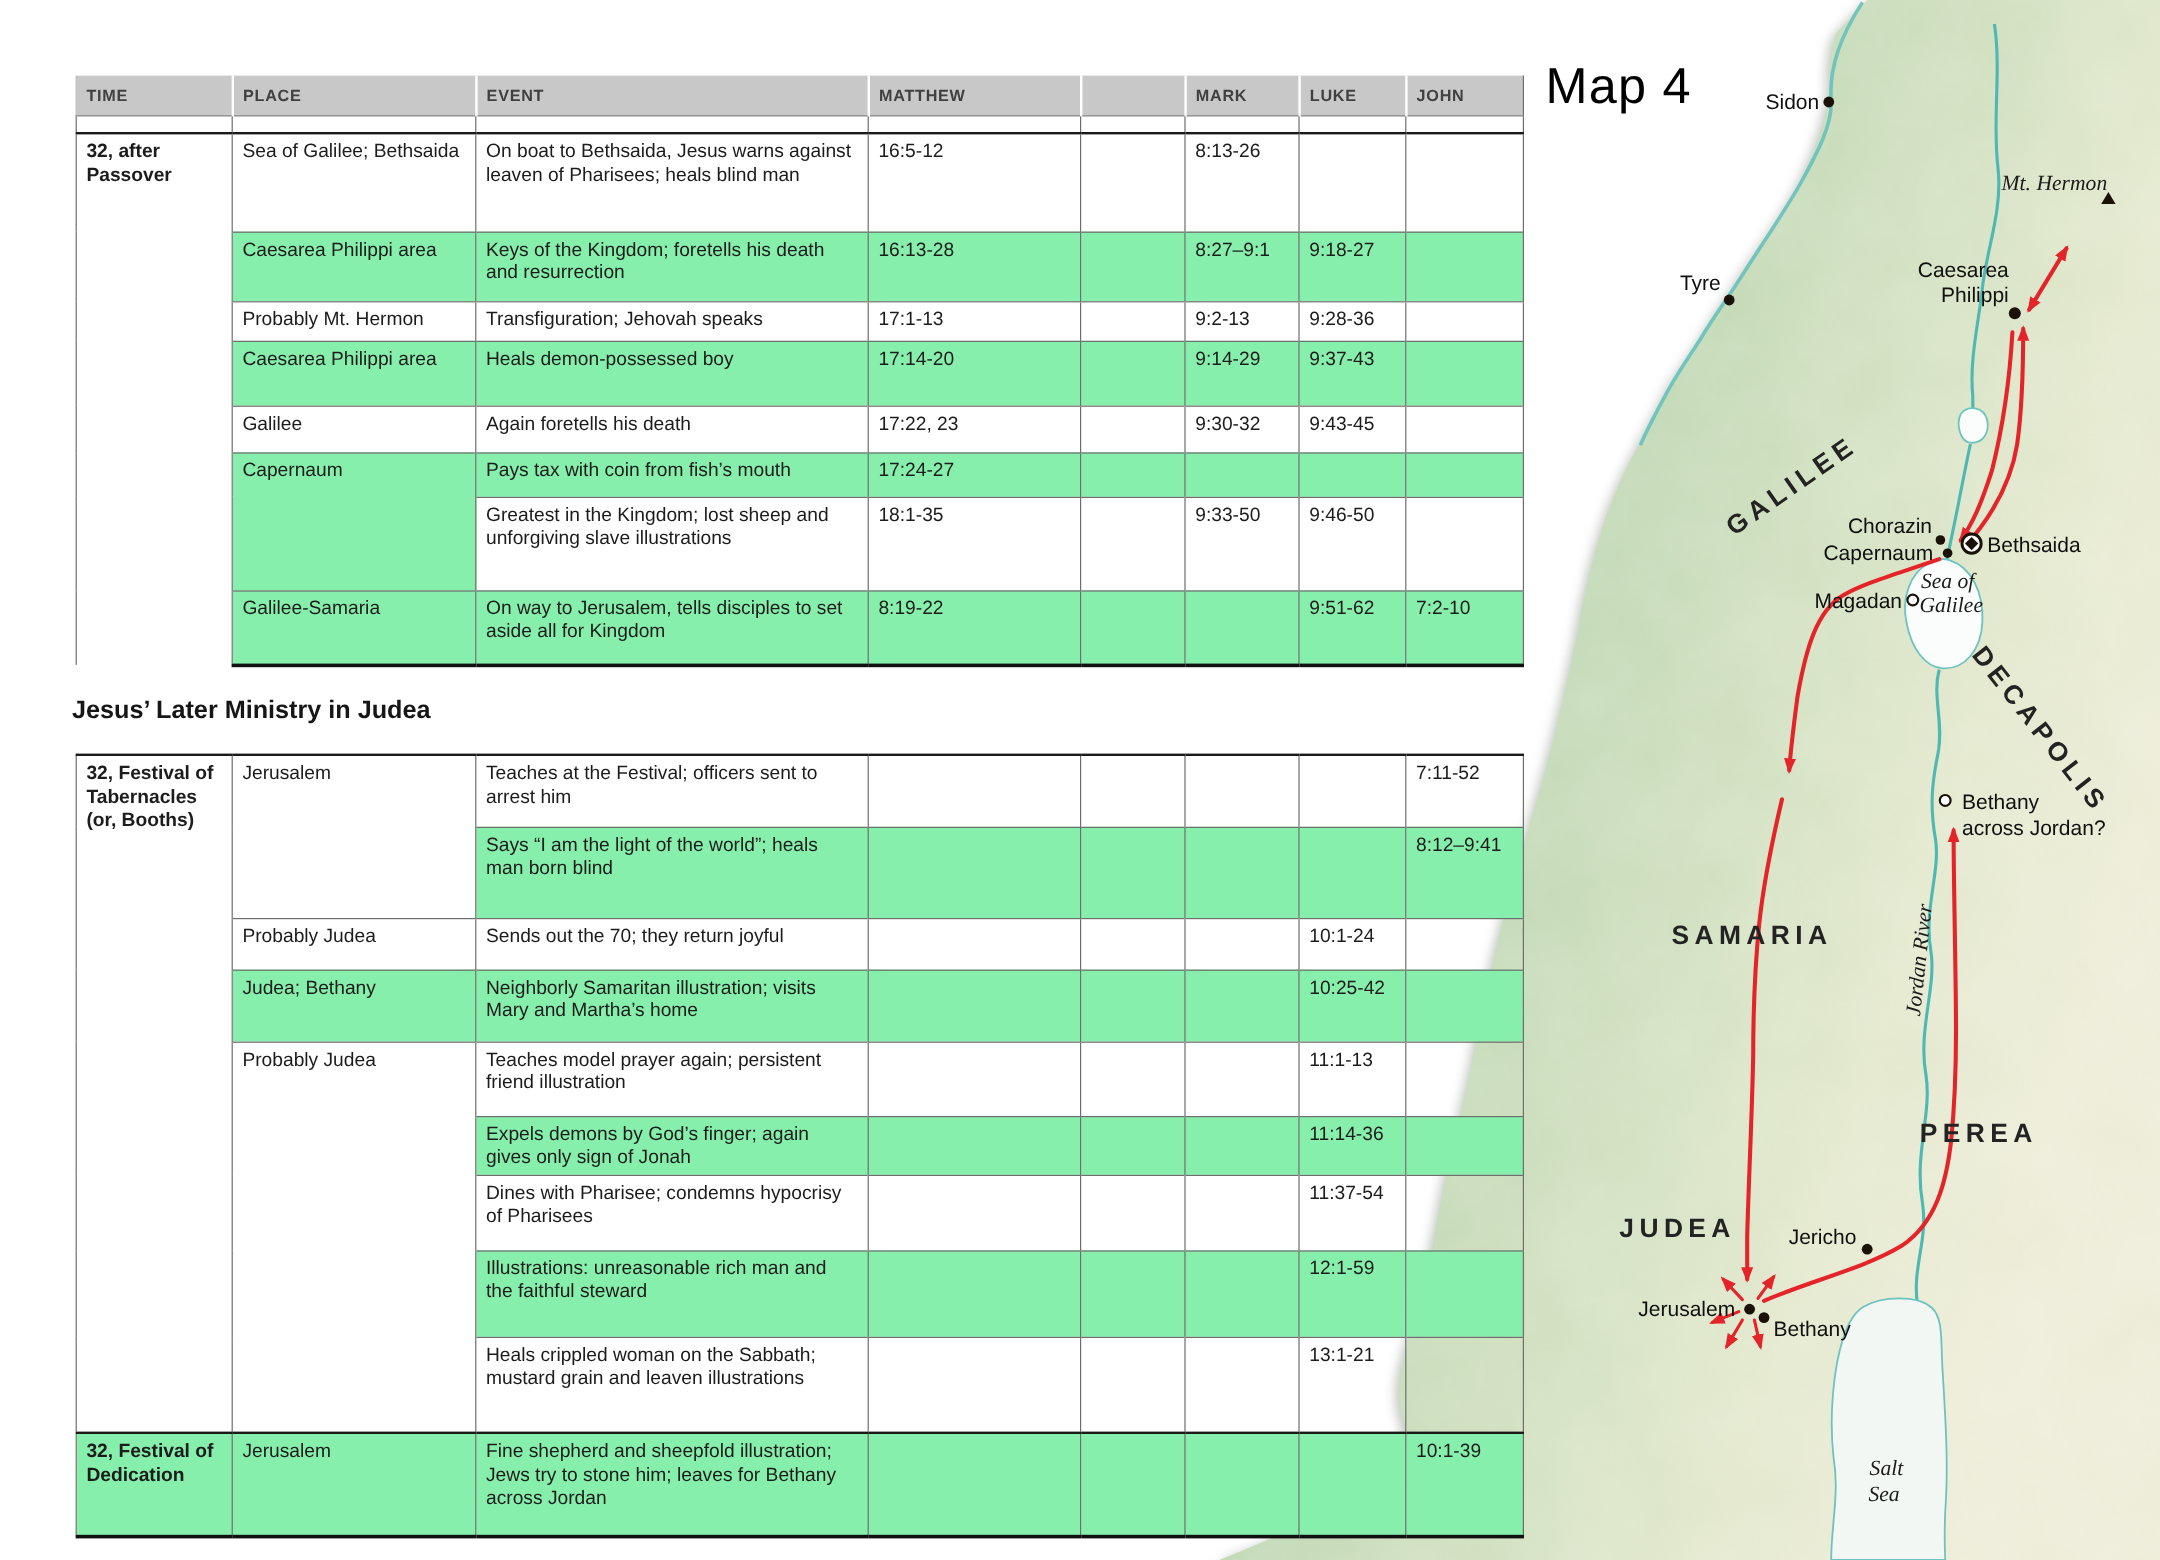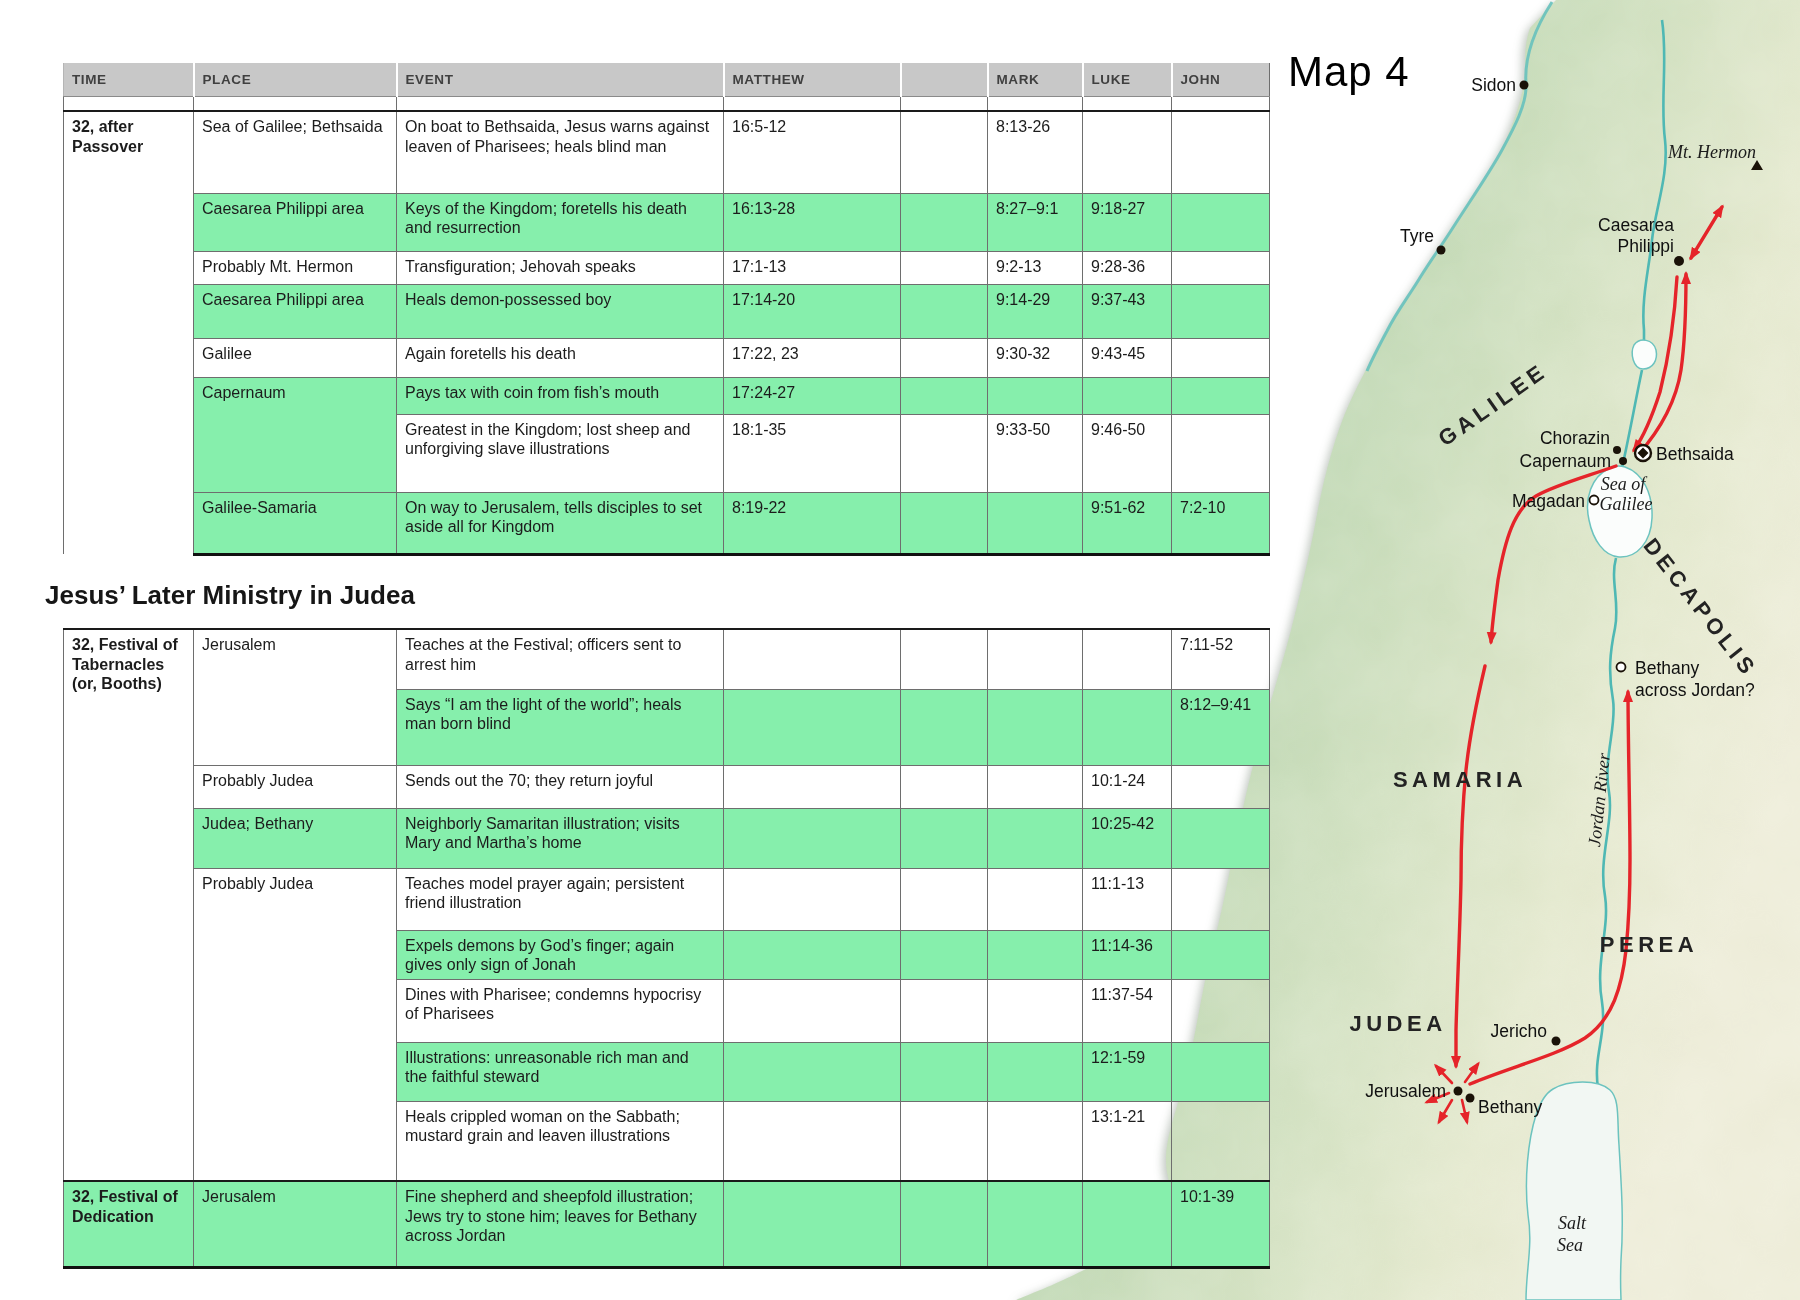--- a/index.html
+++ b/index.html
@@ -42,22 +42,22 @@
   tr.gap td{height:13px;padding:0;border-top:none;}
   .chron tbody td{border-top:1px solid #6e6e6e;}
   tr.body-top td{border-top:2px solid #1a1a1a;}
   tr.block-top td{border-top:2px solid #1a1a1a;}
   tr.last td{border-bottom:3px solid #111111;}
   tr.gray{background:#86efac;}
   td.time{font-weight:bold;background:#ffffff;}
   td.time.transparent{background:transparent;margin-top:12px;}
   
   .section-heading{
-    position:absolute;left:45px;top:580px;z-index:1;
-    font-size:26px;font-weight:bold;color:#161616;
+    position:absolute;left:60px;top:580px;z-index:1;
+    font-size:21px;font-weight:bold;color:#161616;
   }
 </style>
 </head>
 <body>
 
 <svg id="map-svg" width="1800" height="1300" viewBox="0 0 1800 1300">
   <defs>
     <linearGradient id="land" x1="0" y1="0" x2="1" y2="0.55">
       <stop offset="0" stop-color="#9cc498"></stop>
       <stop offset="0.35" stop-color="#b7d4ae"></stop>
@@ -335,21 +335,21 @@
       <td></td>
     </tr>
     <tr style="height:63px">
       <td>Dines with Pharisee; condemns hypocrisy of Pharisees</td>
       <td></td>
       <td></td>
       <td></td>
       <td>11:37-54</td>
       <td></td>
     </tr>
-    <tr class="gray" style="height:59px">
+    <tr class="gray" style="height:72px">
       <td>Illustrations: unreasonable rich man and the faithful steward</td>
       <td></td>
       <td></td>
       <td></td>
       <td>12:1-59</td>
       <td></td>
     </tr>
     <tr style="height:80px">
       <td>Heals crippled woman on the Sabbath; mustard grain and leaven illustrations</td>
       <td></td>

